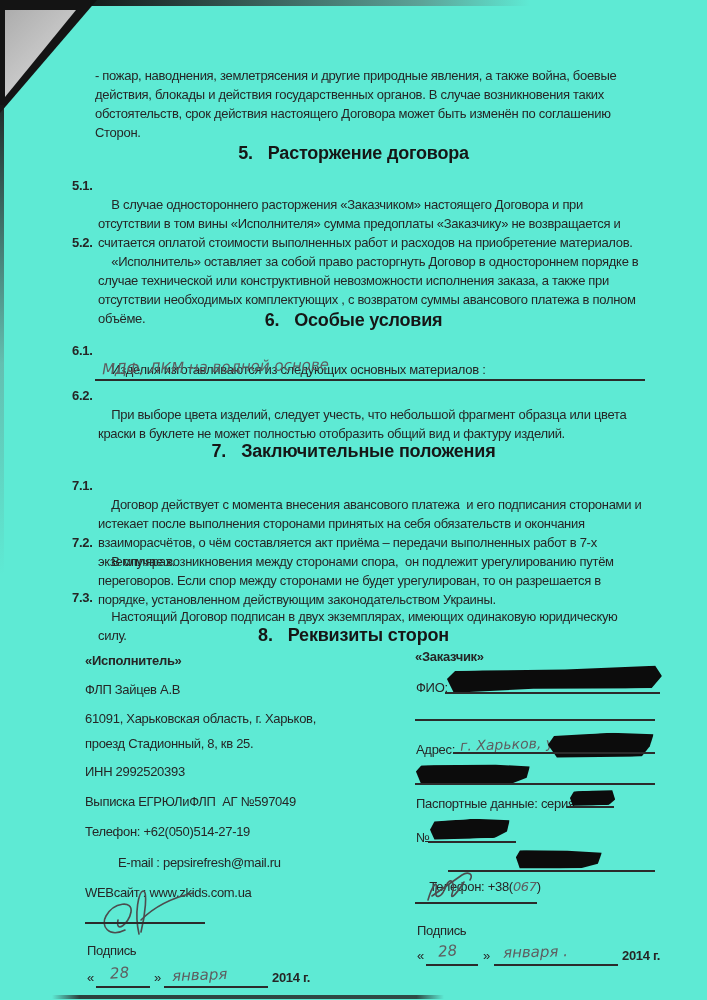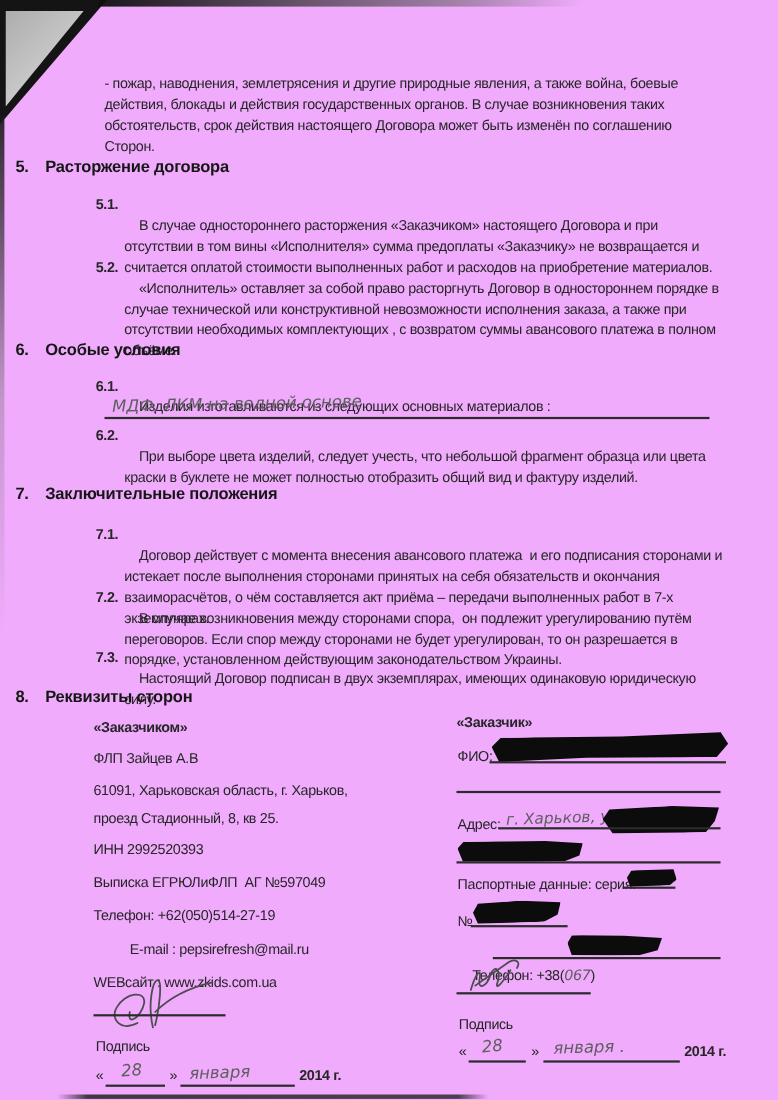--- a/index.html
+++ b/index.html
@@ -1,30 +1,30 @@
 <!DOCTYPE html>
 <html><head>
 <meta charset="utf-8">
 <style>
   html,body{margin:0;padding:0;background:#e8e8e8;}
   .page{
     position:relative;width:707px;height:1000px;margin:0 auto;
-    background:#f0abfc;overflow:hidden;
+    background:#5eead4;overflow:hidden;
     font-family:"Liberation Sans",sans-serif;color:#262626;
   }
   .t{position:absolute;font-size:13px;line-height:19px;letter-spacing:-0.3px;white-space:pre-wrap;}
   .b{font-weight:700;}
   .heading{
-    position:absolute;left:14px;width:679px;
-    font-weight:700;font-size:15px;color:#161616;letter-spacing:-0.2px;
+    position:absolute;left:14px;width:679px;text-align:center;
+    font-weight:700;font-size:18px;color:#161616;letter-spacing:-0.2px;
   }
   .heading .hnum{margin-right:15px;}
   .item{
     position:absolute;left:72px;width:575px;padding-left:26px;box-sizing:border-box;
-    font-size:13px;line-height:19px;letter-spacing:-0.3px;white-space:pre-wrap;margin-left:15px;
+    font-size:13px;line-height:19px;letter-spacing:-0.3px;white-space:pre-wrap;
   }
   .item .num{position:absolute;left:0;top:0;font-weight:700;}
   .hand{
     position:absolute;font-family:"DejaVu Sans",sans-serif;font-style:italic;
     color:#5e5e60;white-space:nowrap;
   }
   .uline{position:absolute;height:2px;background:#2b2b2b;}
   .uline.thin{height:1.5px;}
   .redact{position:absolute;background:#0c0c0c;border-radius:2px;}
   
@@ -87,21 +87,21 @@
     <span class="num">7.2.</span><span>В случае возникновения между сторонами спора,  он подлежит урегулированию путём переговоров. Если спор между сторонами не будет урегулирован, то он разрешается в порядке, установленном действующим законодательством Украины.</span>
   </div>
   <div class="item" style="top:588px;">
     <span class="num">7.3.</span><span>Настоящий Договор подписан в двух экземплярах, имеющих одинаковую юридическую силу.</span>
   </div>
 
   <div class="heading" style="top:625px;">
     <span class="hnum">8.</span><span>Реквизиты сторон</span>
   </div>
 
-  <div class="t b" style="left:85px;top:651px;">«Заказчиком»</div>
+  <div class="t b" style="left:85px;top:651px;">«Исполнитель»</div>
   <div class="t" style="left:85px;top:680px;">ФЛП Зайцев А.В</div>
   <div class="t" style="left:85px;top:709px;">61091, Харьковская область, г. Харьков,</div>
   <div class="t" style="left:85px;top:734px;">проезд Стадионный, 8, кв 25.</div>
   <div class="t" style="left:85px;top:762px;">ИНН 2992520393</div>
   <div class="t" style="left:85px;top:792px;">Выписка ЕГРЮЛиФЛП  АГ №597049</div>
   <div class="t" style="left:85px;top:822px;">Телефон: +62(050)514-27-19</div>
   <div class="t" style="left:85px;top:853px;margin-left:33px;">E-mail : pepsirefresh@mail.ru</div>
   <div class="t" style="left:85px;top:883px;">WEBсайт : www.zkids.com.ua</div>
 
   <svg class="sig" style="left:95px;top:888px;" width="120" height="48" viewBox="0 0 120 48">

